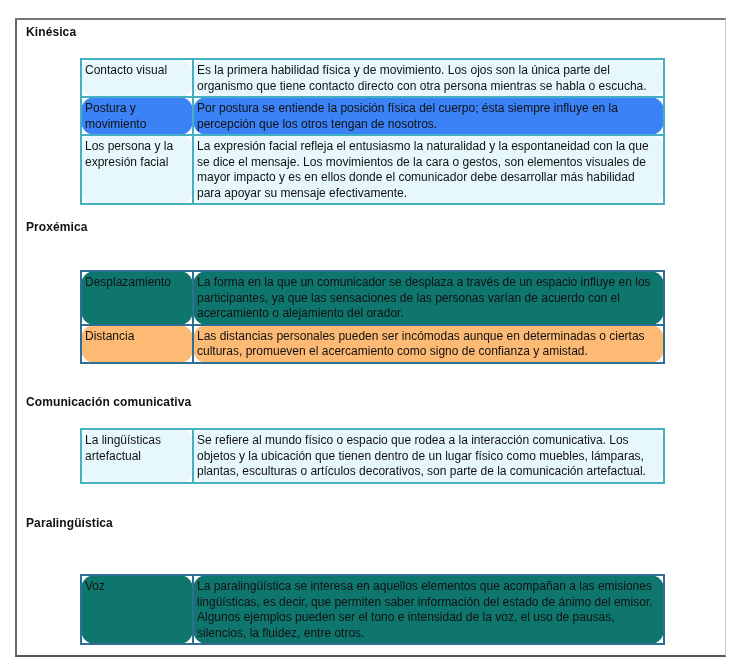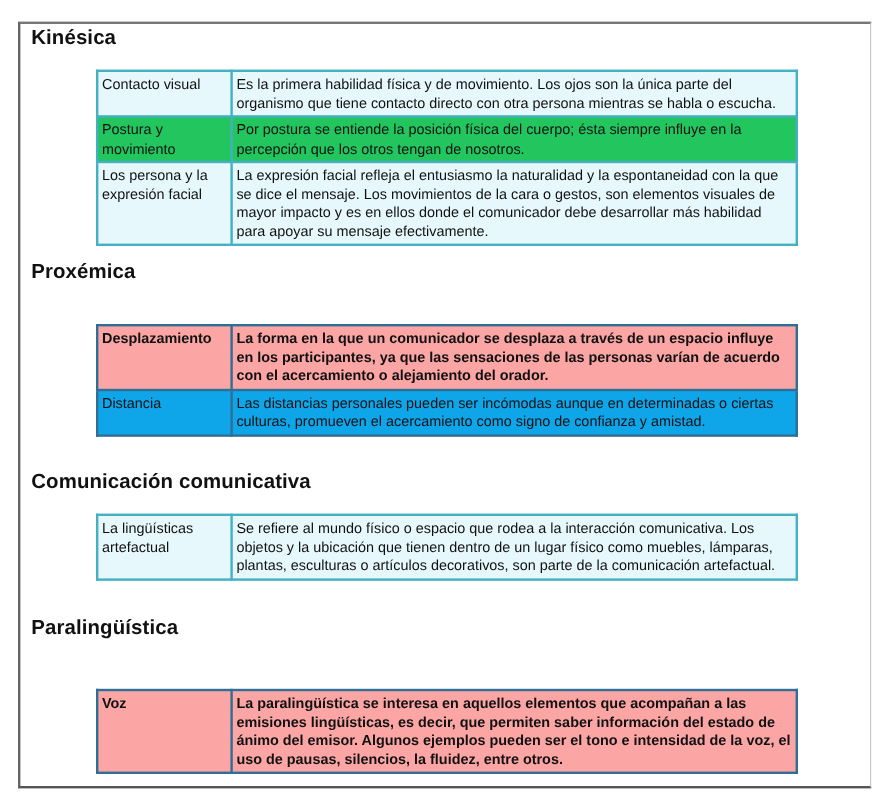--- a/index.html
+++ b/index.html
@@ -2,32 +2,32 @@
 <html><head>
   <meta charset="utf-8">
   <style>
     html, body { margin: 0; padding: 0; background: #ffffff; }
     body { width: 731px; height: 663px; position: relative; overflow: hidden;
            font-family: "Liberation Sans", sans-serif; color: #111; }
     .frame { position: absolute; left: 15px; top: 18px; width: 711px; height: 639px;
              border-top: 2px solid #777; border-left: 2px solid #666;
              border-bottom: 2px solid #555; border-right: 1px solid #c8c8c8;
              box-sizing: border-box; }
-    .heading { position: absolute; left: 26px; font-size: 17px; font-weight: bold;
+    .heading { position: absolute; left: 26px; font-size: 12px; font-weight: bold;
                letter-spacing: 0.1px; line-height: 14px; }
     table.def { position: absolute; left: 80px; width: 585px; border-collapse: collapse;
                 font-size: 12px; line-height: 15.5px; table-layout: fixed; }
-    table.def td { vertical-align: top; padding: 3px 3px 2px 3px; }
+    table.def td { vertical-align: top; padding: 3px 3px 2px 3px; border-radius: 14px; }
     table.def td.term { width: 104px; }
     table.teal td { border: 2px solid #45b0c2; }
     table.teal tr.shade td { background: #e6f8fc; }
-    table.teal tr.plain td { background: #22c55e; margin-top: 24px; }
+    table.teal tr.plain td { background: #3b82f6; margin-top: 24px; }
     table.blue td { border: 2px solid #2f6f96; }
-    table.blue tr.shade td { background: #fca5a5; font-weight: bold; }
-    table.blue tr.plain td { background: #0ea5e9; }
+    table.blue tr.shade td { background: #0f766e; }
+    table.blue tr.plain td { background: #fdba74; }
   </style>
 </head>
 <body>
 
 <div class="frame"></div>
 
 <div class="heading" style="top:25px;">Kinésica</div>
 <table class="def teal" style="top:58px;">
   <tbody>
       <tr class="shade">

